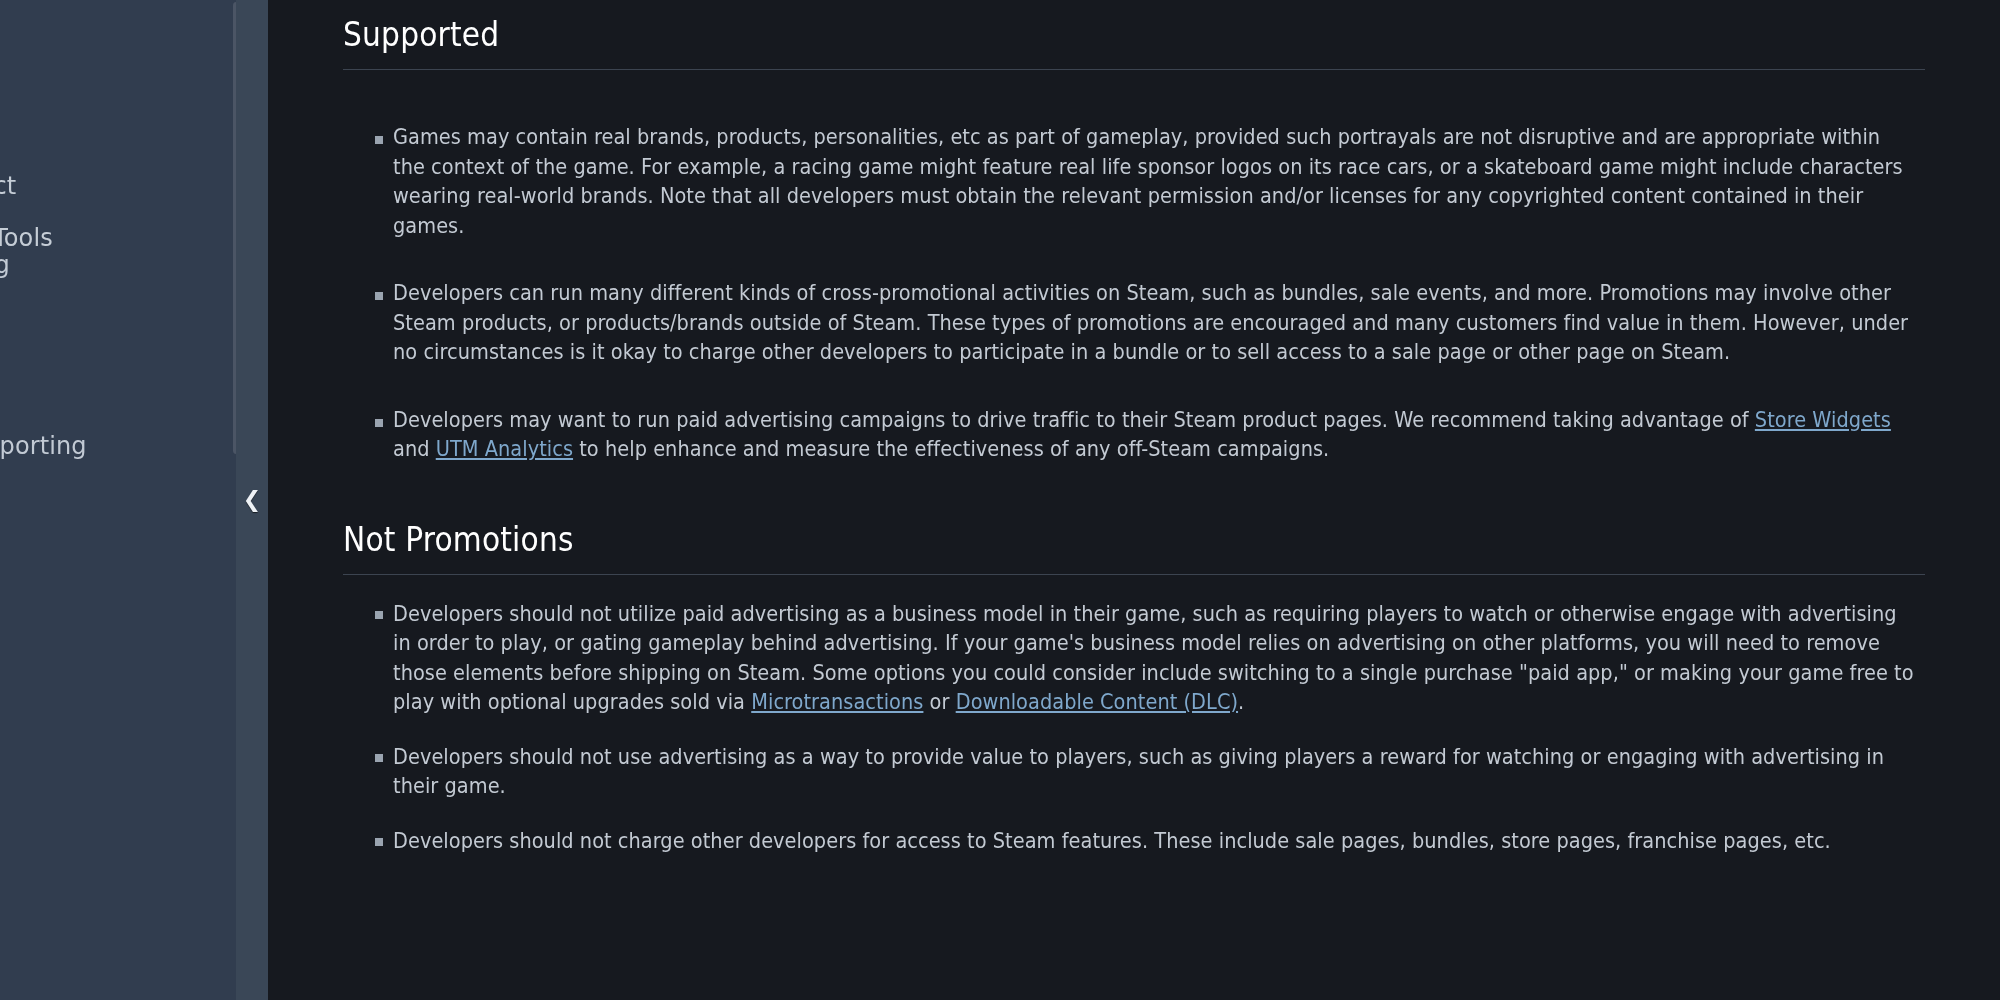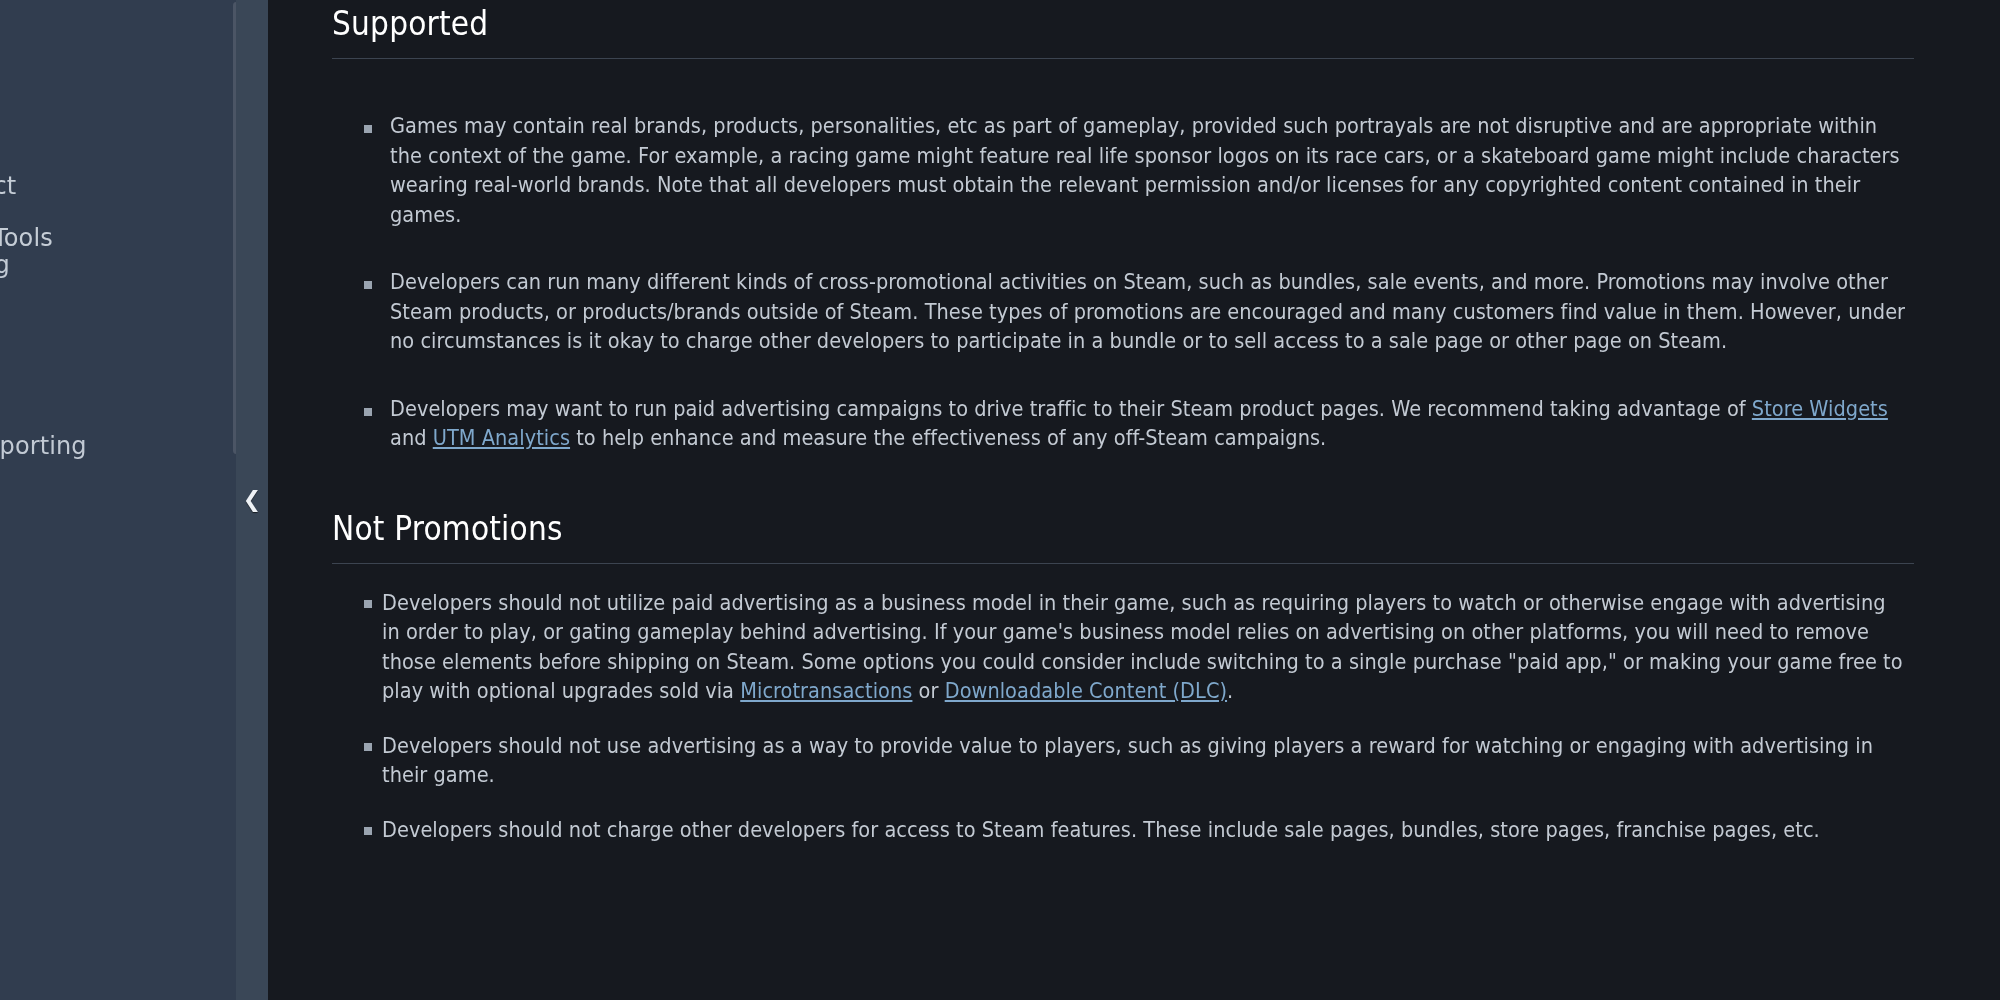--- a/index.html
+++ b/index.html
@@ -97,21 +97,21 @@
     user-select: none;
   }
 
   
   .content {
     position: relative;
     flex: 1 1 auto;
     height: 1000px;
     background: #16191f;
     overflow: hidden;
-    padding: 4px;
+    padding: 15px;
   }
 
   .content-inner {
     position: relative;
     padding: 0 20px 0 60px;
   }
 
   h1.section-title {
     margin: 0;
     padding: 0 0 14px 0;
@@ -152,21 +152,21 @@
     padding: 0;
     color: #e9edf2;
     font-size: 25px;
     font-weight: 400;
     line-height: 32px;
     font-family: "DejaVu Sans Condensed", "Liberation Sans Narrow", "Liberation Sans", sans-serif;
     letter-spacing: .15px;
   }
 
   p.topic-body {
-    margin: 8px 0 0 8px;
+    margin: 8px 0 0 0;
     padding: 0;
     color: #c3cad3;
     font-size: 21.5px;
     line-height: 29.5px;
     font-family: "DejaVu Sans Condensed", "Liberation Sans Narrow", "Liberation Sans", sans-serif;
     max-width: 1525px;
     letter-spacing: .05px;
   }
 
   ul.flat-list {

